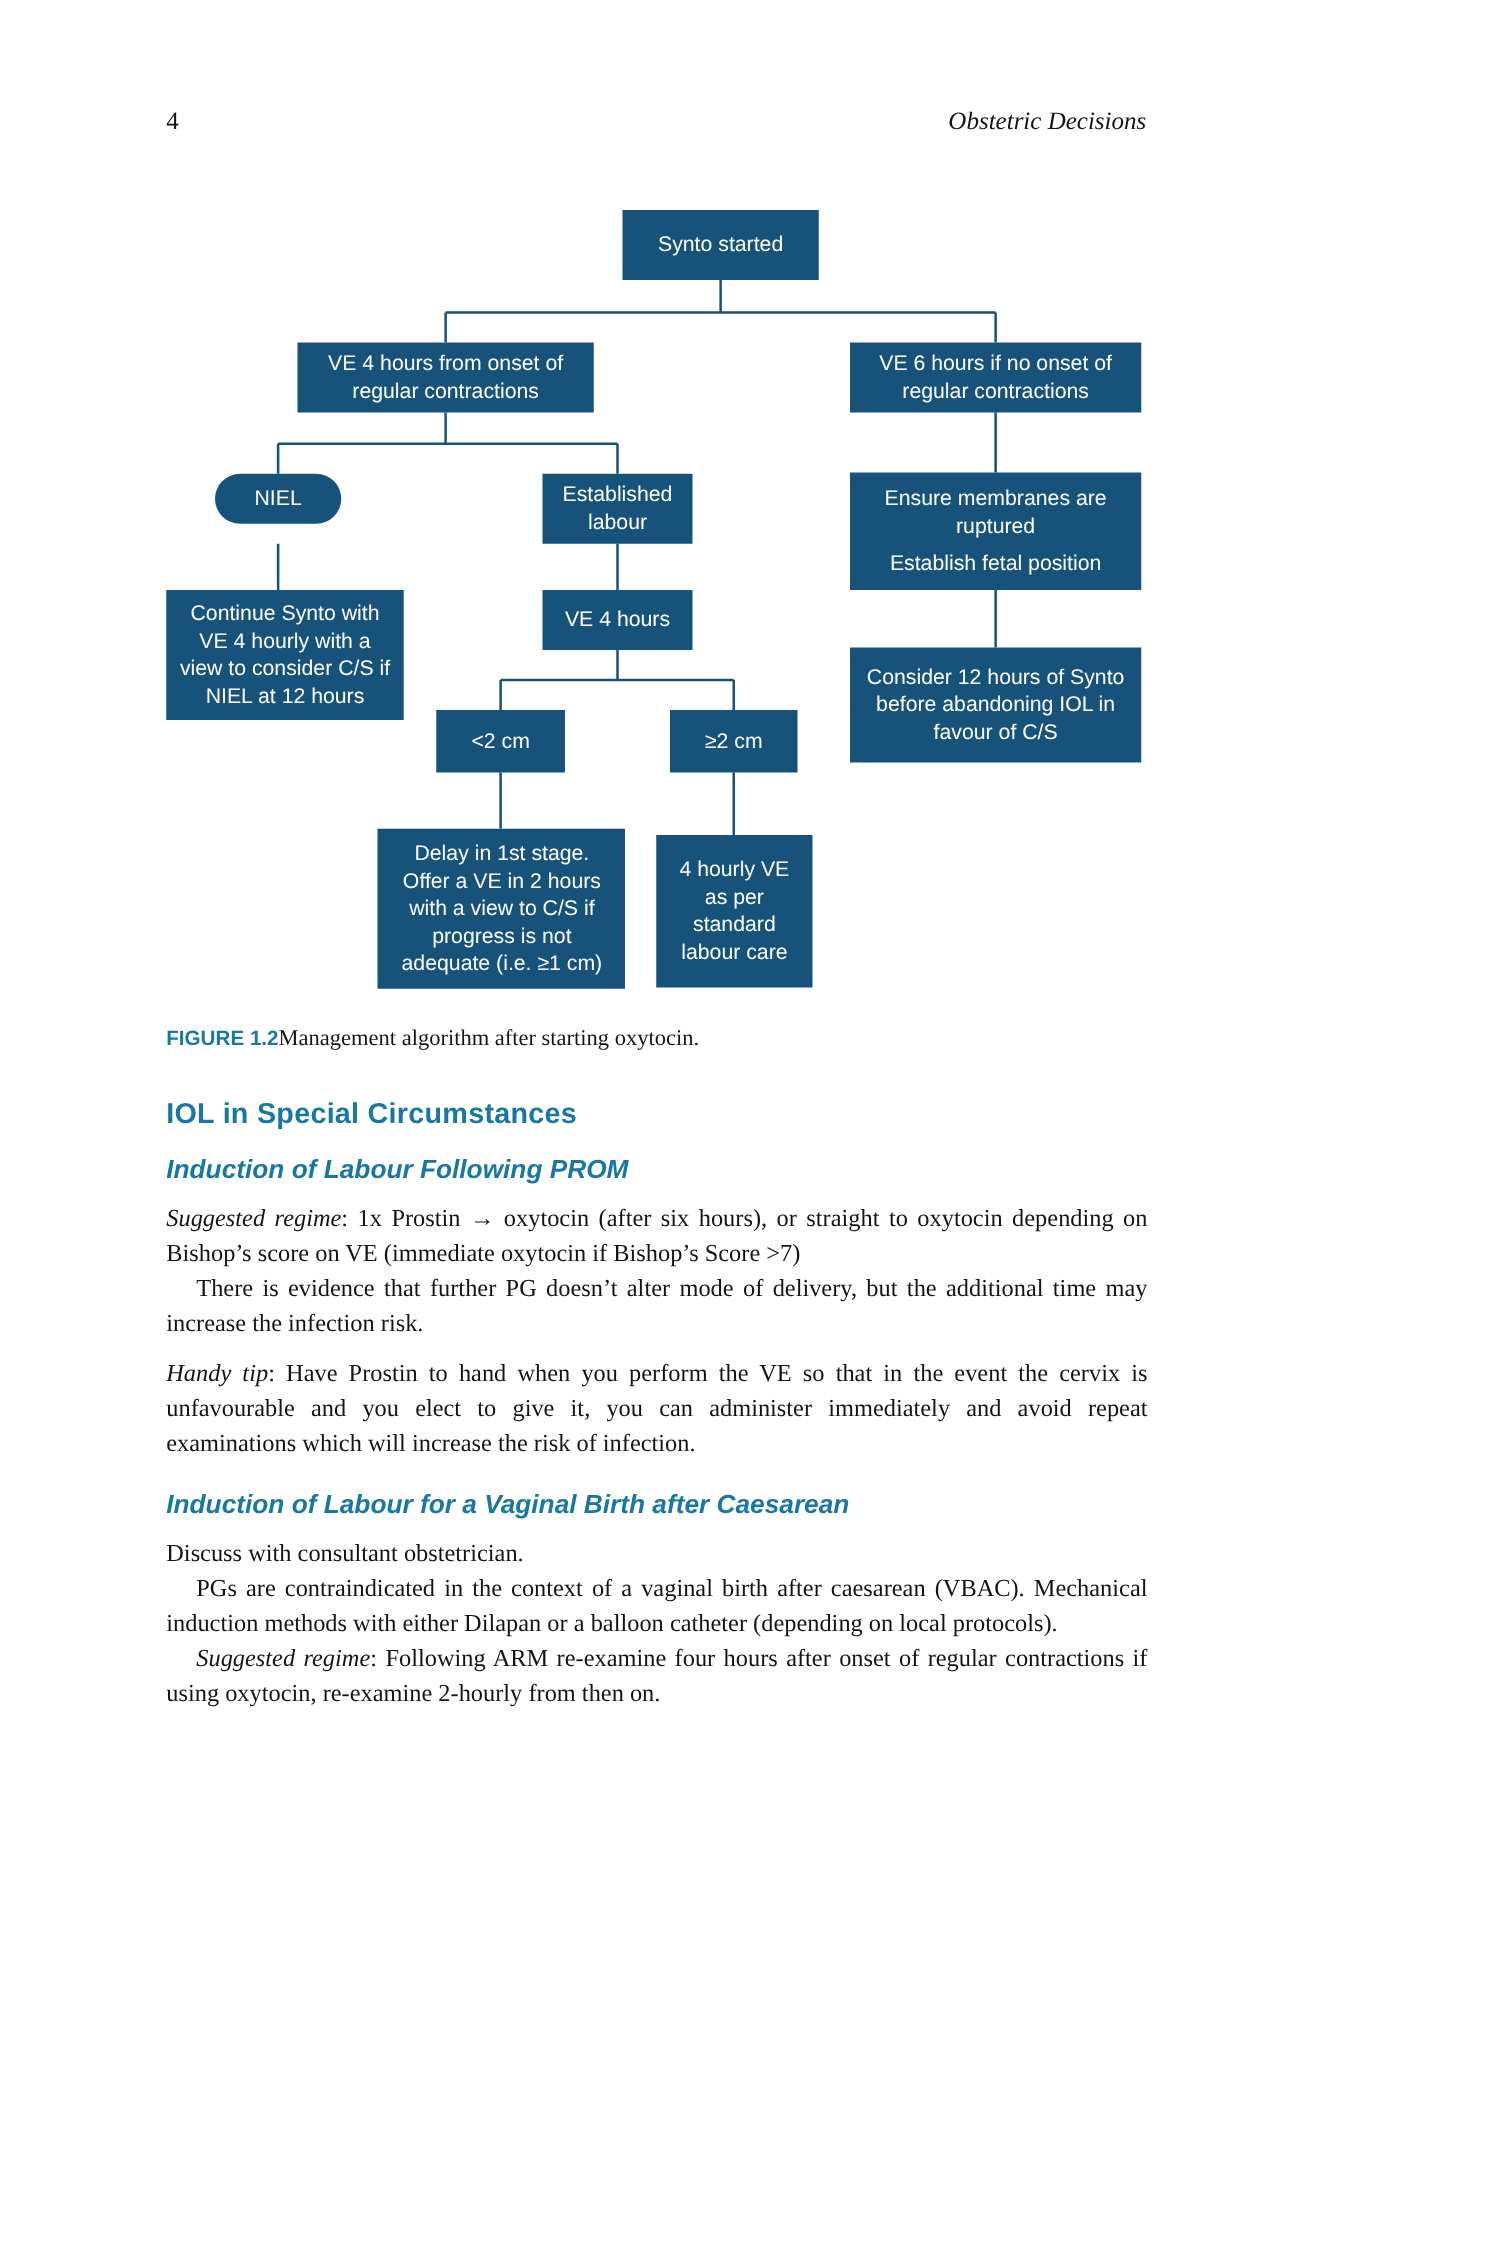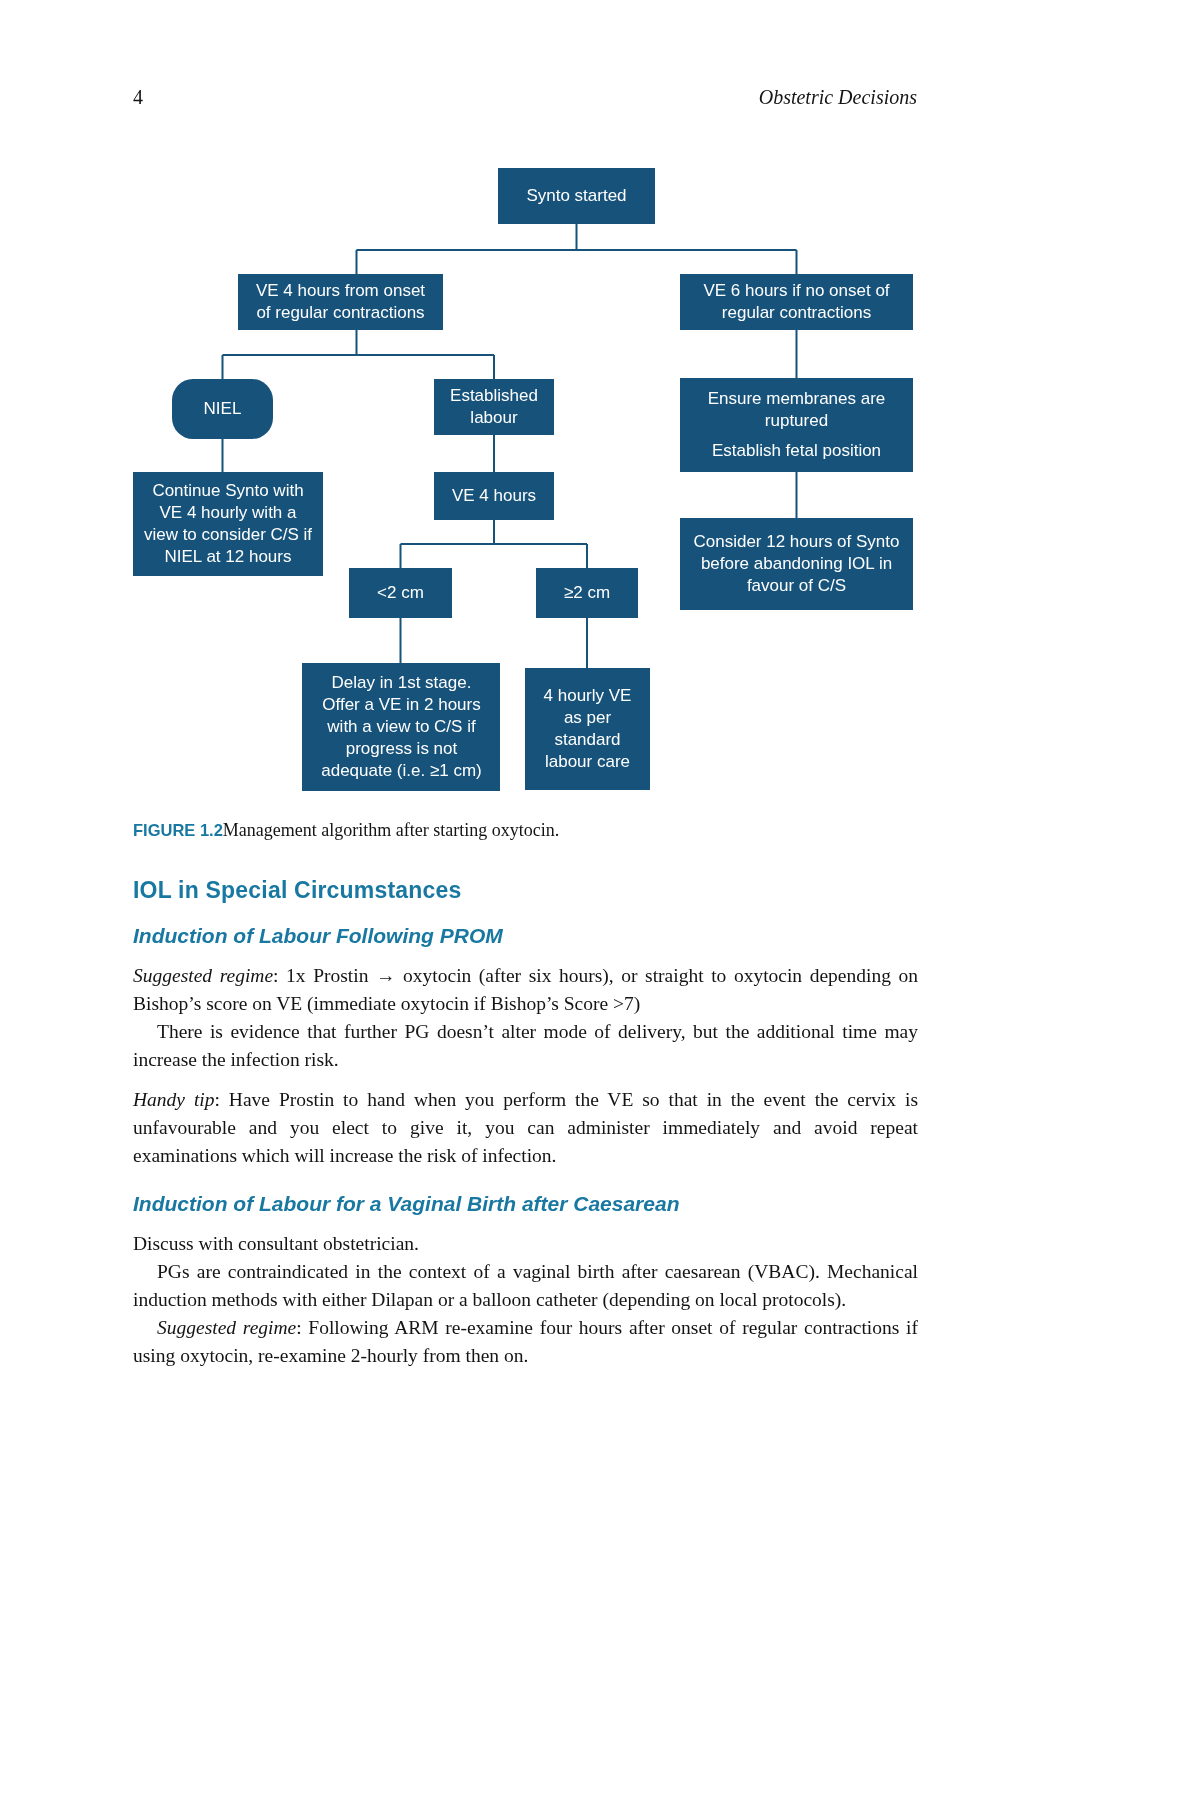--- a/index.html
+++ b/index.html
@@ -57,25 +57,25 @@
       <path d="M576.5 64 V90 M356.5 90 H796.5 M356.5 90 V114 M796.5 90 V114
                M356.5 170 V195 M222.5 195 H494 M222.5 195 V219 M494 195 V219
                M222.5 275 V312 M494 275 V312
                M494 360 V384 M400.5 384 H587 M400.5 384 V408 M587 384 V408
                M400.5 458 V503 M587 458 V508
                M796.5 170 V218 M796.5 312 V358" fill="none" stroke="#16527a" stroke-width="2"></path>
     </svg>
 
     <div class="fc-box" style="left:498px;top:8px;width:157px;height:56px;">Synto started</div>
 
-    <div class="fc-box" style="left:238px;top:114px;width:205px;height:56px;">VE 4 hours from onset of regular contractions</div>
+    <div class="fc-box" style="left:238px;top:114px;width:237px;height:56px;">VE 4 hours from onset of regular contractions</div>
 
     <div class="fc-box" style="left:680px;top:114px;width:233px;height:56px;">VE 6 hours if no onset of regular contractions</div>
 
-    <div class="fc-box" style="left:172px;top:219px;width:101px;height:60px;border-radius:21px;">NIEL</div>
+    <div class="fc-box" style="left:172px;top:219px;width:101px;height:40px;border-radius:21px;">NIEL</div>
 
     <div class="fc-box" style="left:434px;top:219px;width:120px;height:56px;">Established labour</div>
 
     <div class="fc-box" style="left:680px;top:218px;width:233px;height:94px;">
       <div>Ensure membranes are ruptured</div>
       <div class="gap">Establish fetal position</div>
     </div>
 
     <div class="fc-box" style="left:133px;top:312px;width:190px;height:104px;">Continue Synto with VE 4 hourly with a view to consider C/S if NIEL at 12 hours</div>
 

